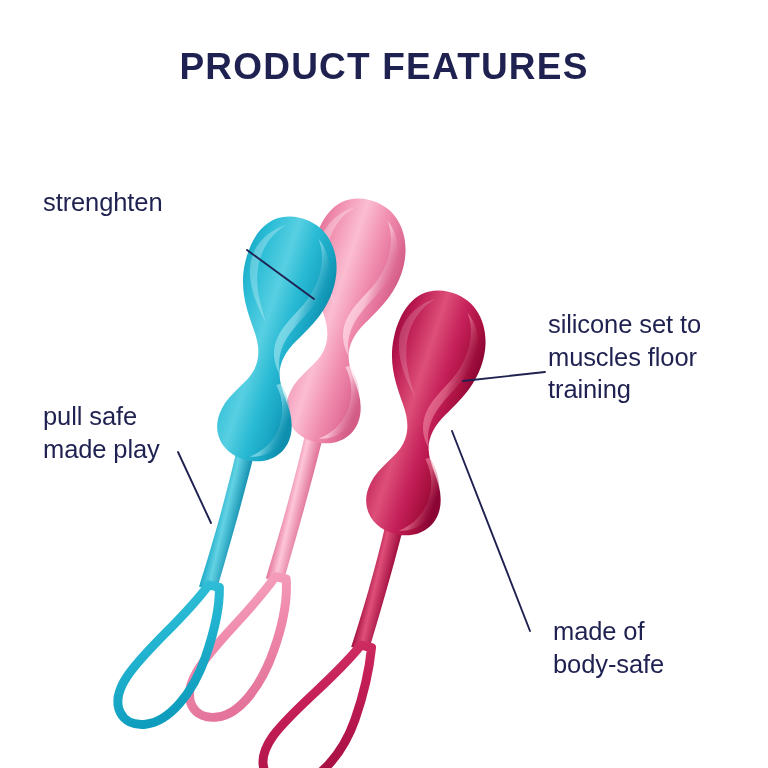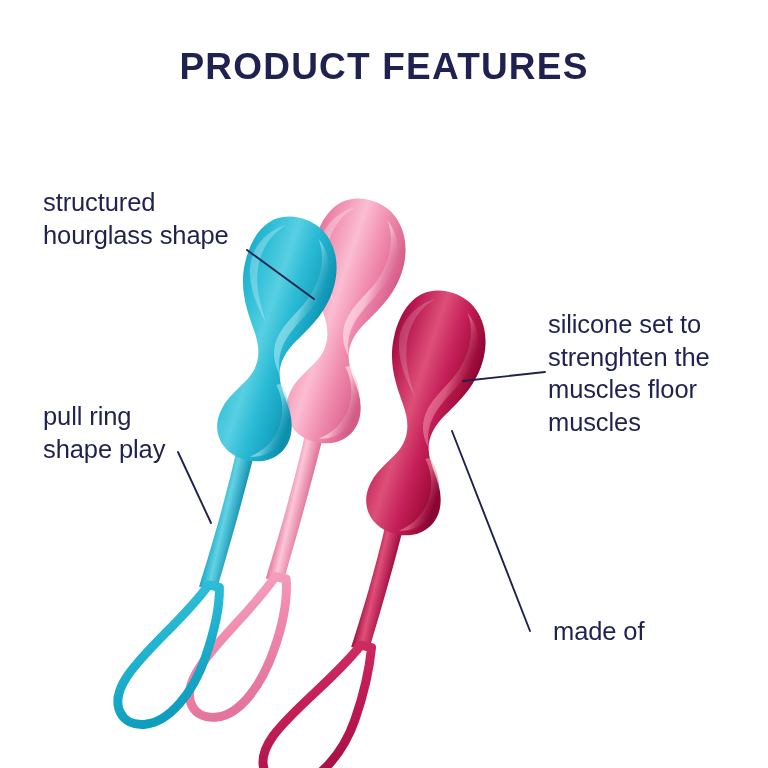--- a/index.html
+++ b/index.html
@@ -215,33 +215,32 @@
   <svg id="leaders" viewBox="0 0 768 768">
     <line x1="247" y1="250" x2="314" y2="299" stroke="#1f2150" stroke-width="1.9" stroke-linecap="round"></line>
     <line x1="178" y1="452" x2="211" y2="523" stroke="#1f2150" stroke-width="1.9" stroke-linecap="round"></line>
     <line x1="545" y1="372" x2="463" y2="381" stroke="#1f2150" stroke-width="1.9" stroke-linecap="round"></line>
     <line x1="530" y1="631" x2="452" y2="431" stroke="#1f2150" stroke-width="1.9" stroke-linecap="round"></line>
   </svg>
 
   <div id="page-title">PRODUCT FEATURES</div>
 
   <div class="label" id="label-hourglass">
-    <span class="ln">structured</span>
-    <span class="ln">hourglass shape</span>
+    <span class="ln">strenghten</span>
   </div>
 
   <div class="label" id="label-pullring">
-    <span class="ln">pull ring</span>
-    <span class="ln">shape play</span>
+    <span class="ln">pull safe</span>
+    <span class="ln">made play</span>
   </div>
 
   <div class="label" id="label-training">
     <span class="ln">silicone set to</span>
-    <span class="ln">strenghten the</span>
     <span class="ln">muscles floor</span>
-    <span class="ln">muscles</span>
+    <span class="ln">training</span>
   </div>
 
   <div class="label" id="label-silicone">
     <span class="ln">made of</span>
+    <span class="ln">body-safe</span>
   </div>
 
 </div>
 
 </body></html>

